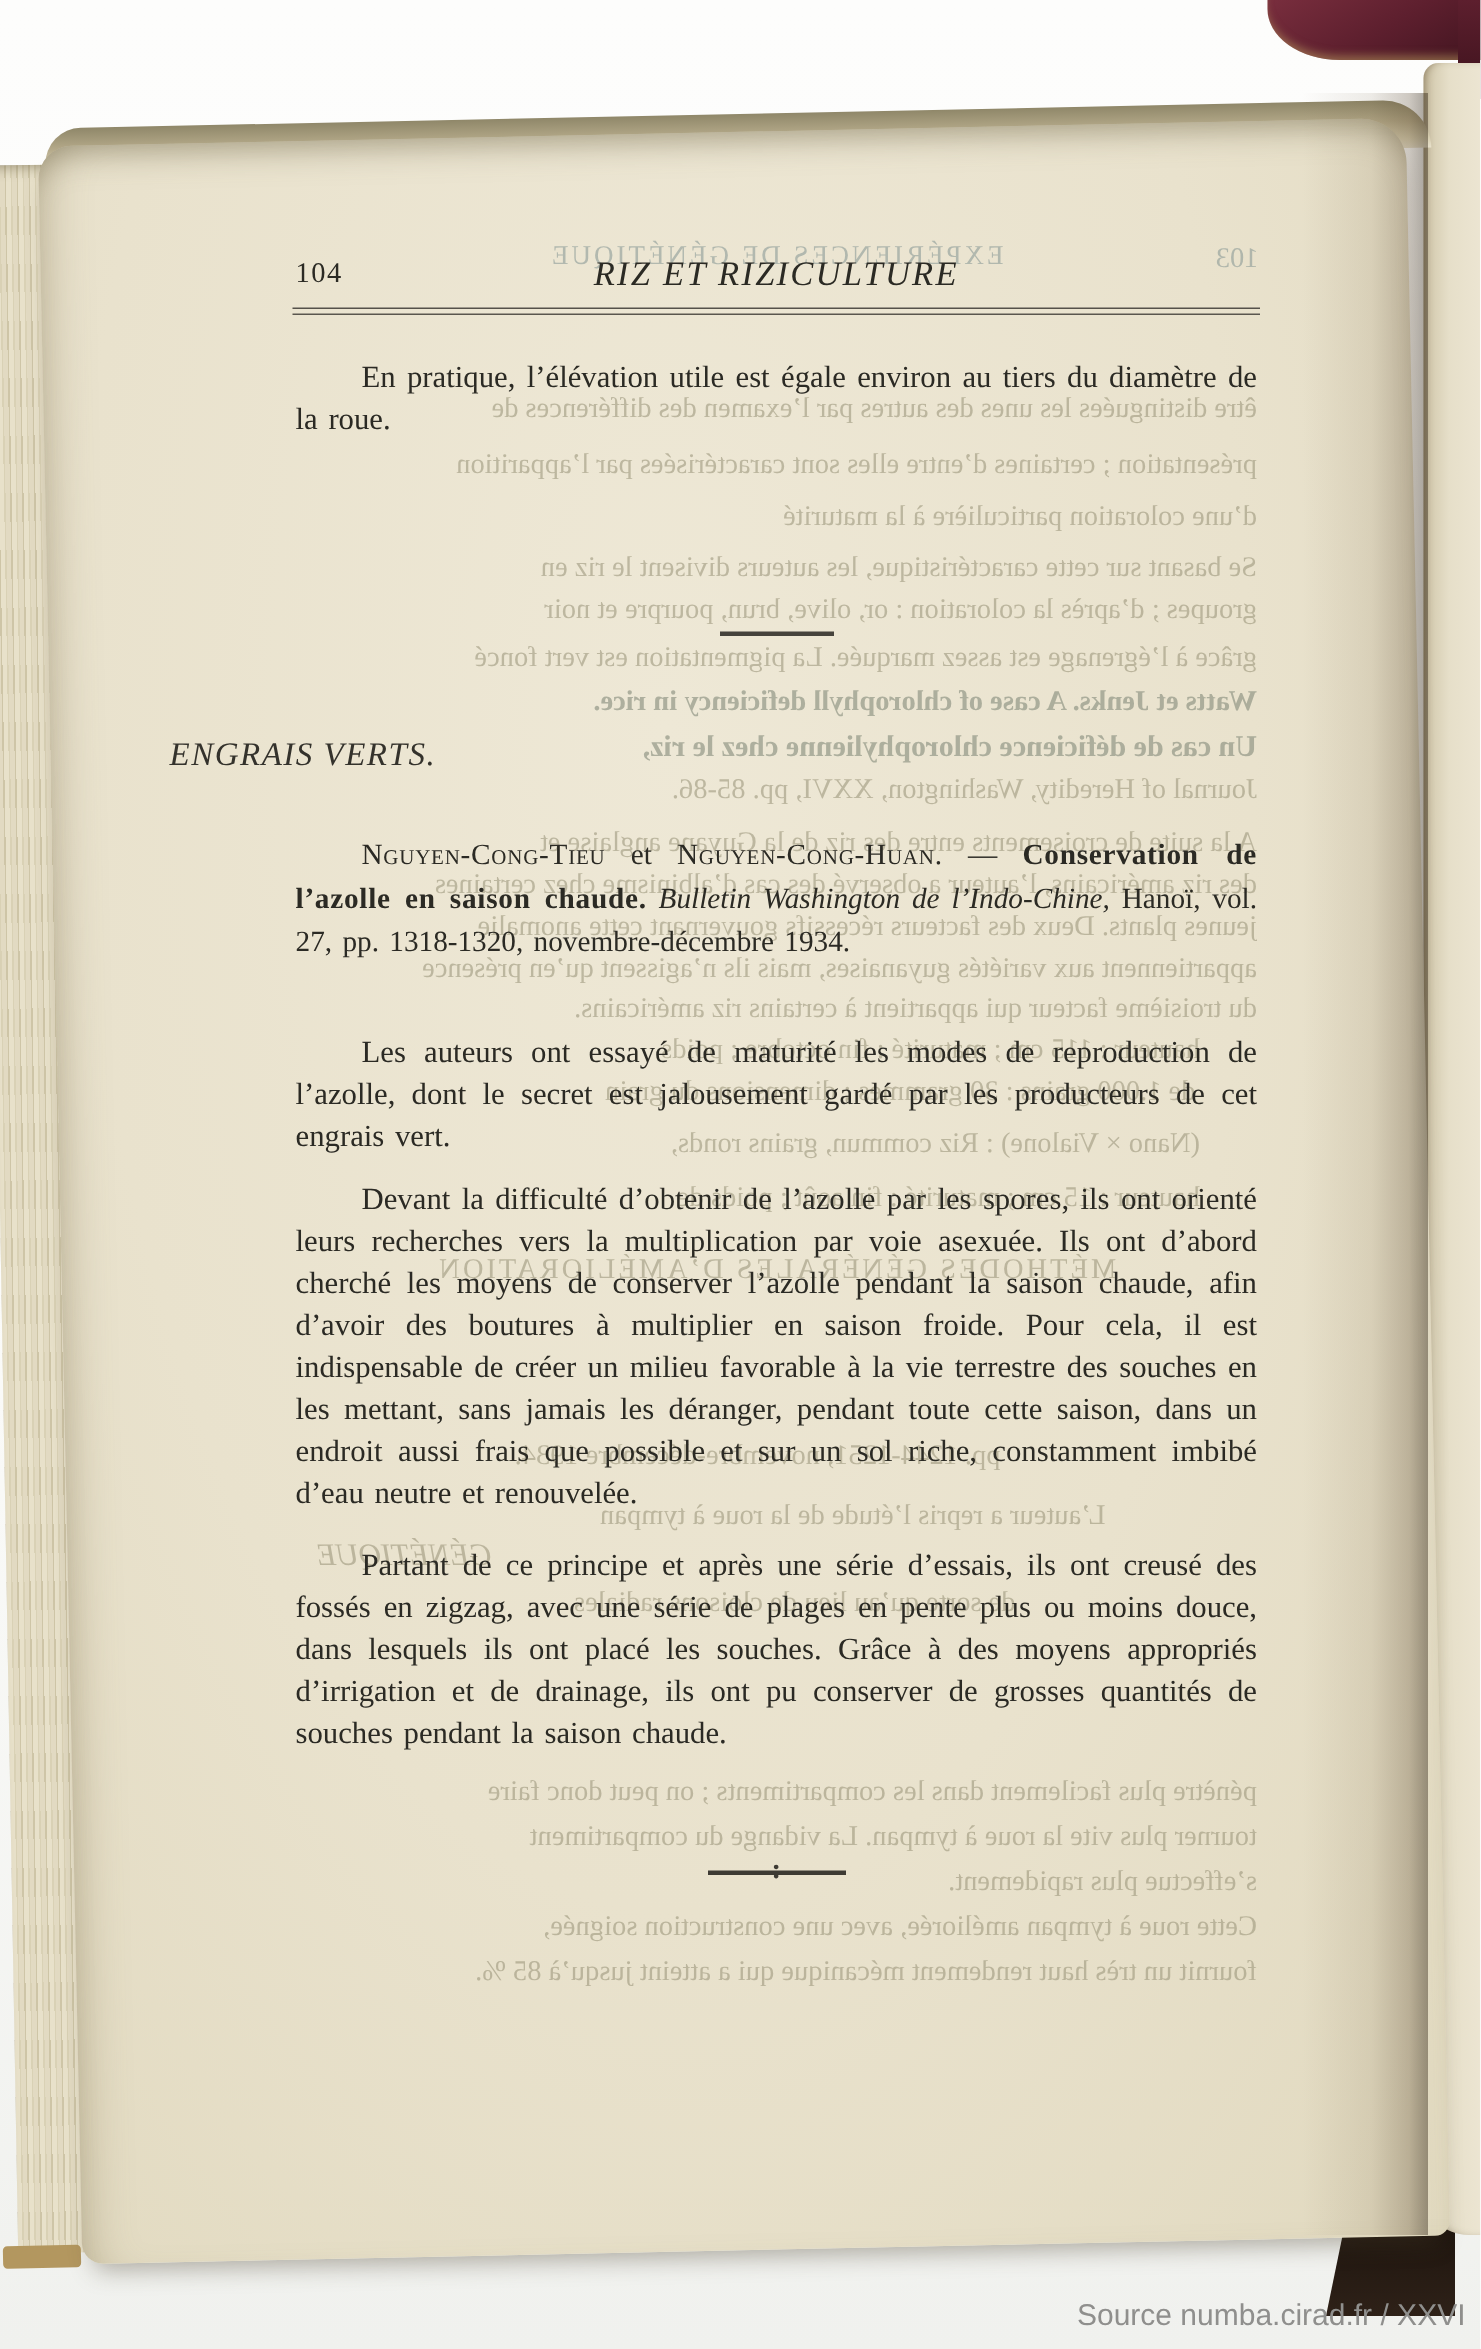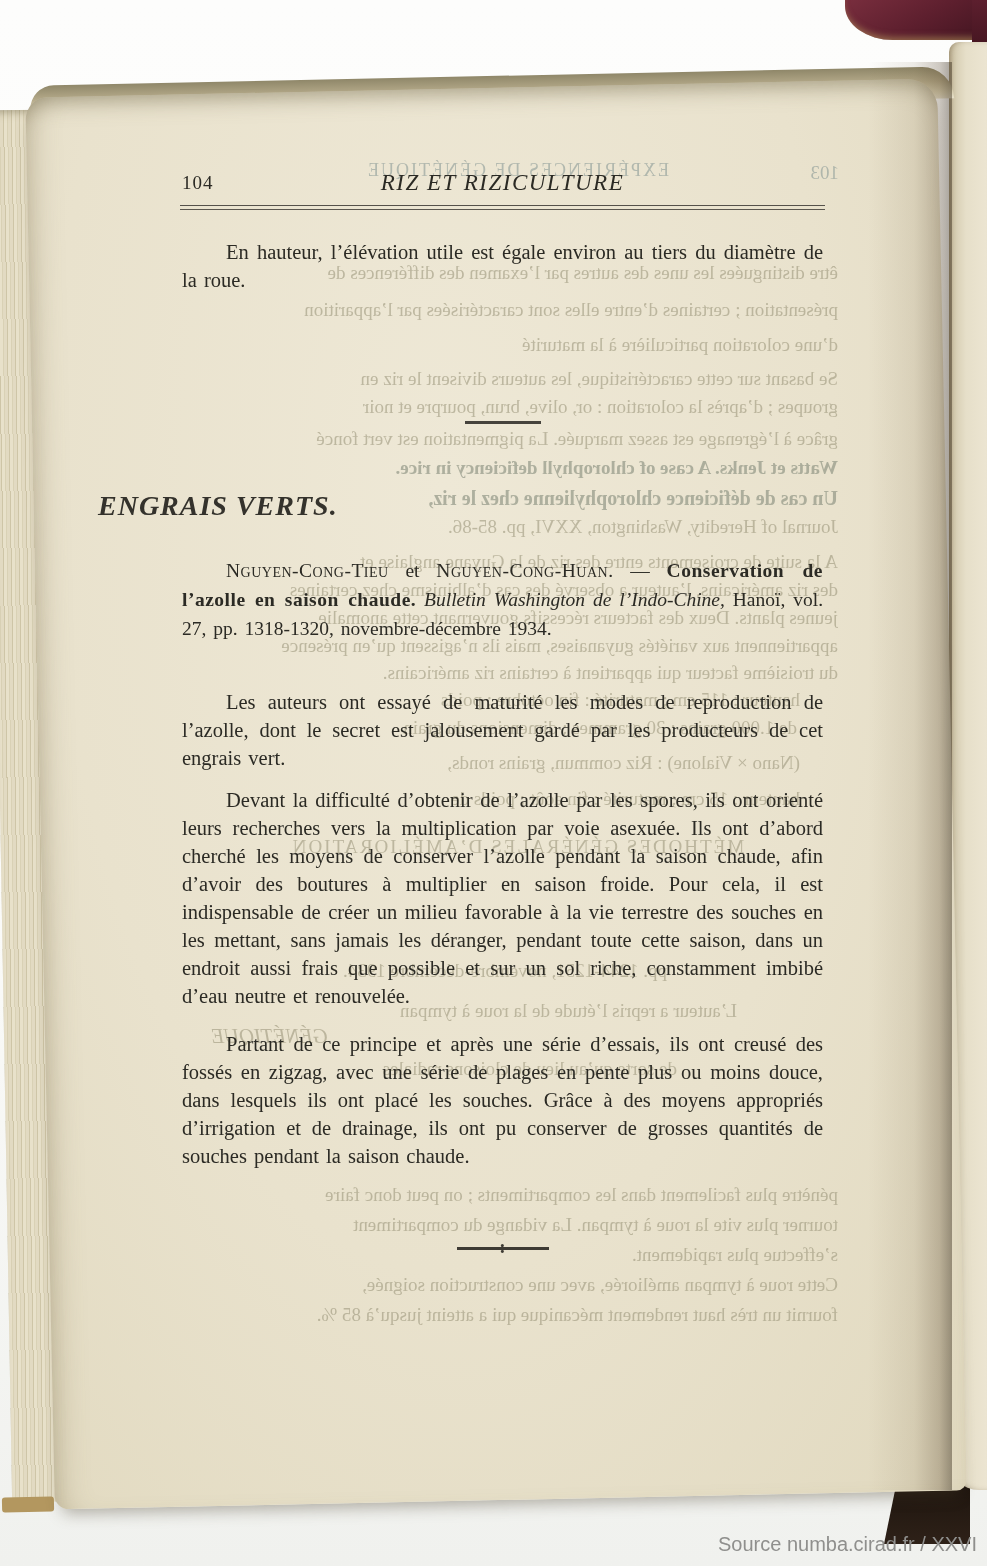--- a/index.html
+++ b/index.html
@@ -49,31 +49,31 @@
   .bl8{top:457px}.bl9{top:487px;font-size:20px}.bl10{top:516px}
   .bl11{top:551px}.bl12{top:579px}.bl13{top:607px}.bl14{top:635px}.bl15{top:662px}
   .bl16{top:689px;left:240px;width:560px}.bl17{top:717px;width:600px}
   .bl18{top:752px;left:240px;width:560px}.bl19{top:788px;left:240px;width:560px}
   .bl20{top:836px;text-align:center;letter-spacing:2px;}
   .bl21{top:960px;width:470px}.bl22{top:1000px;width:540px}.bl23{top:1058px;width:480px}
   .bl24{top:1024px;left:118px;width:210px;font-style:italic;font-size:21px;}
   .bl25{top:1184px}.bl26{top:1214px}.bl27{top:1244px}.bl28{top:1274px}.bl29{top:1304px}
 
   
-  .content{position:absolute;left:182px;top:0;width:641px;height:1320px;z-index:6;color:#2b2a24;}
+  .content{position:absolute;left:197px;top:0;width:641px;height:1320px;z-index:6;color:#2b2a24;}
   .pg-header{position:absolute;top:170px;left:0;right:0;text-align:center;}
   .pgnum{position:absolute;left:0;top:2px;font-size:19px;letter-spacing:1px;}
   .runhead{font-style:italic;font-size:23px;letter-spacing:1.5px;}
   .rule{position:absolute;top:205px;left:-2px;right:-2px;height:3px;
         border-top:1.5px solid #55514a;border-bottom:1px solid #5a564e;}
   p.body{position:absolute;left:0;width:641px;margin:0;font-size:20.5px;line-height:28px;
         text-align:justify;text-indent:44px;word-spacing:2px;}
   .p1{top:238px}.p2{top:296px}.p3{top:688px}.p4{top:786px}.p5{top:1030px}
   .sep1{position:absolute;top:421px;left:0;right:0;margin:auto;width:76px;height:3px;background:#46433c;}
-  .section{position:absolute;left:-84px;top:490px;margin:0;font-size:28px;font-weight:bold;
+  .section{position:absolute;left:-84px;top:490px;margin:0;font-size:22px;font-weight:normal;
         font-style:italic;letter-spacing:1px;color:#34322c;}
   .citation{position:absolute;top:556px;left:0;width:641px;margin:0;font-size:19.5px;
         line-height:29px;text-align:justify;text-indent:44px;word-spacing:2px;}
   .citation .sc{font-variant:small-caps;letter-spacing:.5px;}
   .citation b{letter-spacing:.5px;word-spacing:3px;}
   .sep2{position:absolute;top:1240px;left:0;right:0;height:16px;
         display:flex;align-items:center;justify-content:center;}
   .sep2-line{width:92px;border-top:3px solid #3e3b34;}
   .sep2 .colon{position:absolute;top:-4px;font-weight:bold;font-size:19px;color:#3e3b34;}
 
@@ -128,21 +128,21 @@
     <div class="bl bl29">fournit un très haut rendement mécanique qui a atteint jusqu’à 85 %.</div>
   </div>
 
   <div class="content">
     <div class="pg-header">
       <span class="pgnum">104</span>
       <span class="runhead">RIZ ET RIZICULTURE</span>
     </div>
     <div class="rule"></div>
 
-    <p class="body p1">En hauteur, l’élévation utile est égale environ au tiers du diamètre de la roue.</p>
+    <p class="body p1">En pratique, l’élévation utile est égale environ au tiers du diamètre de la roue.</p>
 
     <div class="sep1"></div>
 
     <h2 class="section">ENGRAIS VERTS.</h2>
 
     <p class="citation"><span class="sc">Nguyen-Cong-Tieu</span><span> et </span><span class="sc">Nguyen-Cong-Huan.</span><span> — </span><b>Conservation de l’azolle en saison chaude.</b><i> Bulletin Washington de l’Indo-Chine,</i><span> Hanoï, vol. 27, pp. 1318-1320, novembre-décembre 1934.</span></p>
 
     <p class="body p3">Les auteurs ont essayé de maturité les modes de reproduction de l’azolle, dont le secret est jalousement gardé par les producteurs de cet engrais vert.</p>
     <p class="body p4">Devant la difficulté d’obtenir de l’azolle par les spores, ils ont orienté leurs recherches vers la multiplication par voie asexuée. Ils ont d’abord cherché les moyens de conserver l’azolle pendant la saison chaude, afin d’avoir des boutures à multiplier en saison froide. Pour cela, il est indispensable de créer un milieu favorable à la vie terrestre des souches en les mettant, sans jamais les déranger, pendant toute cette saison, dans un endroit aussi frais que possible et sur un sol riche, constamment imbibé d’eau neutre et renouvelée.</p>
     <p class="body p5">Partant de ce principe et après une série d’essais, ils ont creusé des fossés en zigzag, avec une série de plages en pente plus ou moins douce, dans lesquels ils ont placé les souches. Grâce à des moyens appropriés d’irrigation et de drainage, ils ont pu conserver de grosses quantités de souches pendant la saison chaude.</p>

